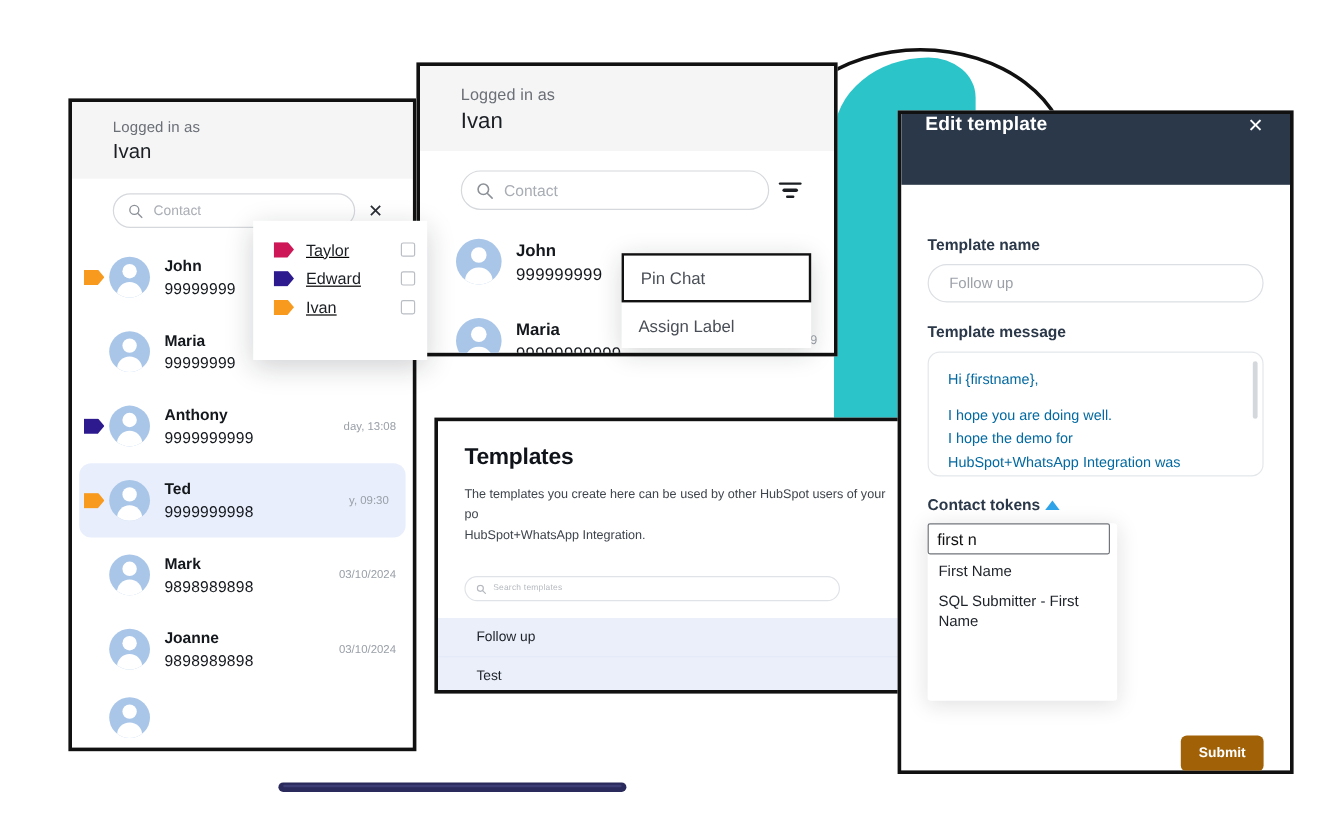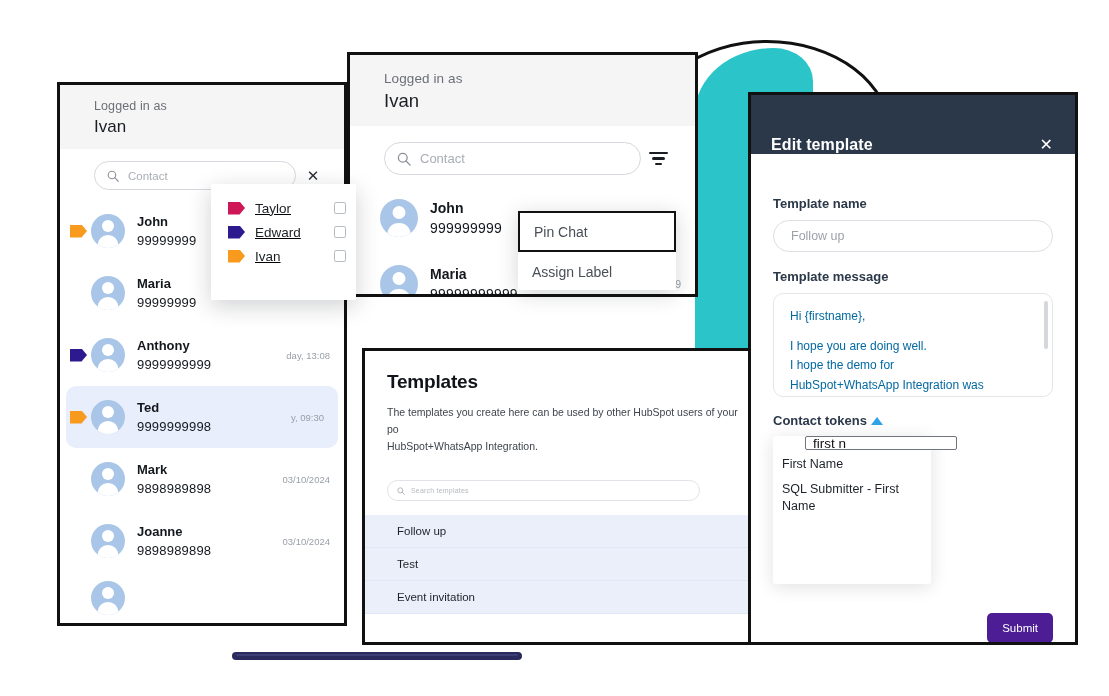--- a/index.html
+++ b/index.html
@@ -146,21 +146,21 @@
   #context-menu {
     position: absolute; left: 518px; top: 211px;
     width: 158px; height: 79px; background: #fff;
     box-shadow: 0 4px 20px rgba(20,25,35,.18);
     z-index: 8;
   }
   .cm-item { font-size: 14px; color: #4a4f57; padding: 12px 14px; display:flex; align-items:center; height:39px;}
   .cm-item.active { border: 2.6px solid #111; height: 41px; }
 
   
-  #templates-panel { left: 362px; top: 348px; width: 396px; height: 297px; z-index: 7; }
+  #templates-panel { left: 362px; top: 348px; width: 396px; height: 230px; z-index: 7; }
   .tpl-inner { padding: 20px 0 0 22px; }
   .tpl-title { font-size: 19px; font-weight: bold; color: #10141a; letter-spacing:-.2px;}
   .tpl-desc { font-size: 10.5px; color: #3f454d; line-height: 1.62; margin-top: 11px; width: 360px;}
   .tpl-search {
     margin-top: 25px; height: 21px; width: 313px;
     border: 1px solid #e0e3e7; border-radius: 11px;
     display:flex; align-items:center; gap:6px; padding: 0 9px;
   }
   .tpl-search .mag { width: 8px; height: 8px; }
   .tpl-search-ph { font-size: 7px; color: #b5b9bf; letter-spacing:.2px;}
@@ -168,21 +168,21 @@
   .tpl-row {
     height: 33px; display:flex; align-items:center;
     padding-left: 32px; font-size: 11.5px; color:#1d2229;
     background: #eaeffa; border-bottom: 1px solid #dfe6f5;
   }
 
   
   #edit-modal { left: 748px; top: 92px; width: 330px; height: 553px; z-index: 10; }
   .modal-head {
     background: #2b3849; height: 59px;
-    display:flex; align-items:flex-end; justify-content: space-between;
+    display:flex; align-items:flex-start; justify-content: space-between;
     padding: 0 22px 0 20px;
   }
   .modal-title { color:#fff; font-size: 16px; font-weight: bold; letter-spacing:.1px;}
   .modal-close { color:#fff; font-size: 16px; cursor:pointer; }
   .modal-body { padding: 42px 22px 0 22px; position: relative; height: 100%;}
   .field-label { font-size: 13px; font-weight: bold; color:#2b3849; margin-bottom: 9px;}
   .text-input {
     height: 32px; border:1px solid #dcdfe3; border-radius: 16px;
     display:flex; align-items:center; padding: 0 17px;
     font-size: 12.5px; color:#9da2a9; background:#fff;
@@ -204,28 +204,28 @@
   .caret-up {
     width:0;height:0;border-left:6px solid transparent;border-right:6px solid transparent;
     border-bottom:8px solid #2FA3E8;
   }
   .tokens-box {
     margin-top: 8px; width: 158px; height: 148px;
     background:#fff; box-shadow: 0 3px 18px rgba(20,25,35,.13);
     border-radius: 3px; padding: 0;
   }
   .token-input {
-    height: 14px; border:1px solid #70757c; border-radius:2px;
+    height: 26px; border:1px solid #70757c; border-radius:2px;
     display:flex; align-items:center; padding: 0 7px;
-    font-size: 13.5px; color:#111; background:#fff; width: 152px; margin-left: 32px;
+    font-size: 13.5px; color:#111; background:#fff; width: 152px;
   }
   .token-opt { font-size: 12.5px; color:#1d2229; padding: 6px 9px 2px 9px; line-height:1.35; }
   .submit-btn {
     position:absolute; right: 22px; bottom: 58px;
-    background:#4c1d95; color:#fff; font-size: 11.5px; font-weight:normal;
+    background:#a16207; color:#fff; font-size: 11.5px; font-weight:bold;
     border-radius: 5px; padding: 9px 15px; cursor:pointer;
   }
 
   
   .navy-bar {
     position:absolute; left: 232px; bottom: 36px;
     width: 290px; height: 8px;
     background: #2a2a5c; border-radius: 5px;
     z-index: 4;
   }

